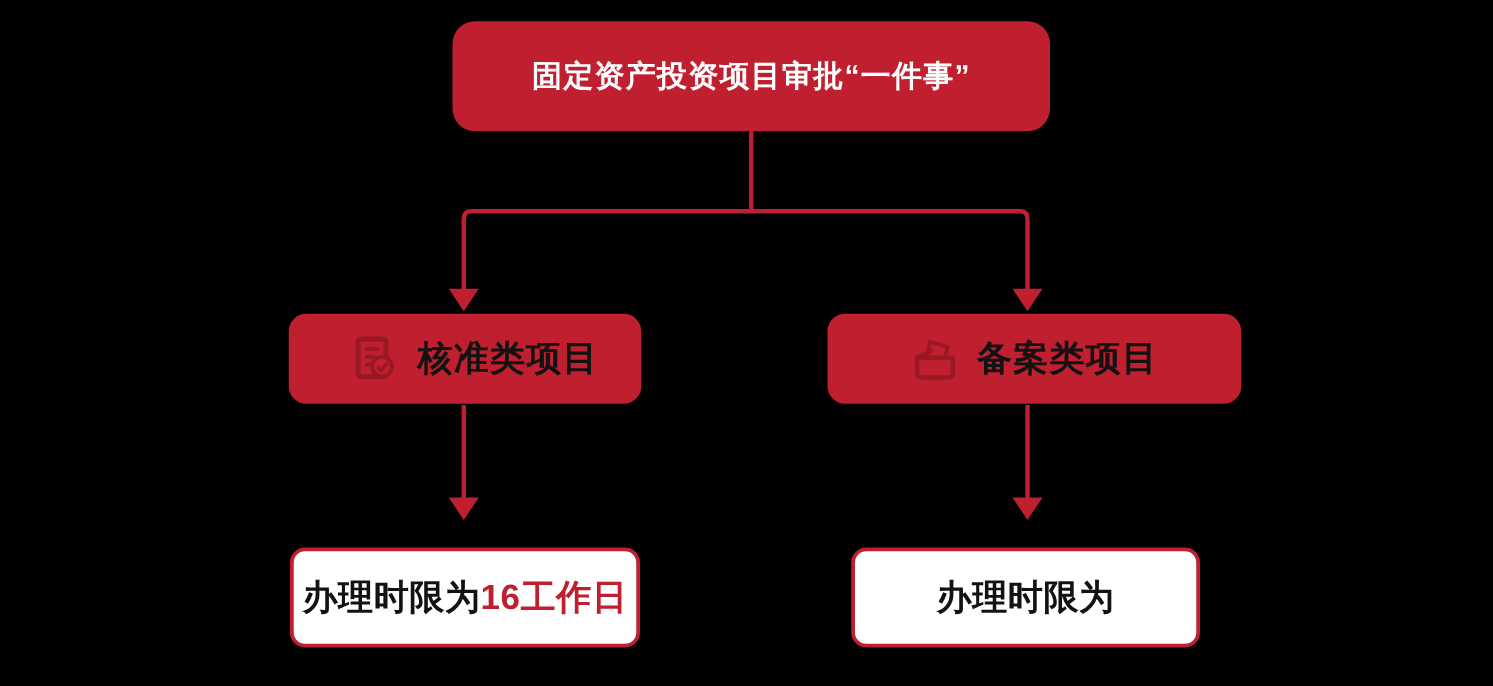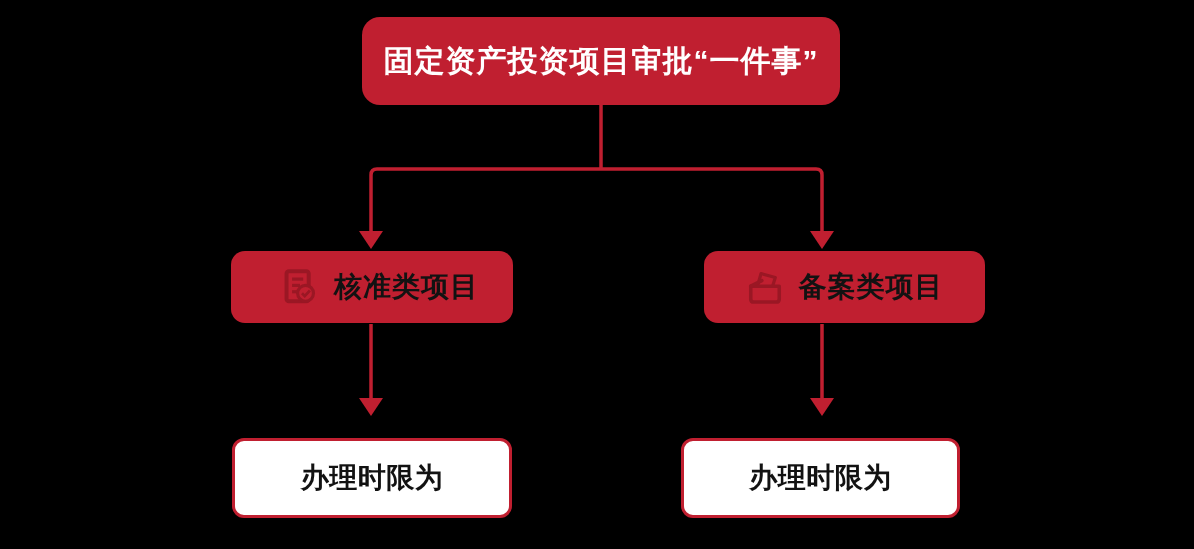--- a/index.html
+++ b/index.html
@@ -39,36 +39,36 @@
     display: flex;
     align-items: center;
     justify-content: center;
   }
   .node-root {
     left: 362px; top: 17px;
     width: 478px; height: 88px;
     background: var(--primary-red);
     border-radius: 18px;
     color: var(--text-light);
-    font-size: 30px;
+    font-size: 24px;
     font-weight: 700;
     letter-spacing: 1px;
   }
   .node-branch {
     top: 251px; height: 72px;
     background: var(--primary-red);
     border-radius: 14px;
     color: var(--text-dark);
     font-size: 28px;
     font-weight: 700;
     letter-spacing: 1px;
     gap: 15px;
   }
   .node-branch-left  { left: 231px; width: 282px; padding-left: 16px; }
-  .node-branch-right { left: 704px; width: 281px; }
+  .node-branch-right { left: 662px; width: 331px; }
 
   .branch-icon {
     display: inline-flex;
     width: 38px; height: 42px;
     flex: 0 0 auto;
   }
   .branch-icon svg { width: 100%; height: 100%; }
   .icon-stroke { stroke: var(--icon-red); fill: none; }
   .icon-badge  { fill: var(--primary-red); stroke: var(--icon-red); }
 
@@ -129,19 +129,20 @@
         <path class="icon-stroke" d="M14 25 L19 7 L37 12 L33 25" stroke-width="4" stroke-linejoin="round"></path>
         <path class="icon-badge" d="M6 23 H42 V39 Q42 43 38 43 H10 Q6 43 6 39 Z" stroke-width="4.5" stroke-linejoin="round"></path>
         <line class="icon-stroke" x1="6" y1="23" x2="20" y2="16" stroke-width="4.5" stroke-linecap="round"></line>
       </svg>
     </span>
     <span>备案类项目</span>
   </div>
 
   <div class="node node-result node-result-left">
     <span>办理时限为</span>
+      <span class="result-highlight">16工作日</span>
   </div>
 
   <div class="node node-result node-result-right">
     <span>办理时限为</span>
   </div>
 
 </div>
 
 </body></html>

